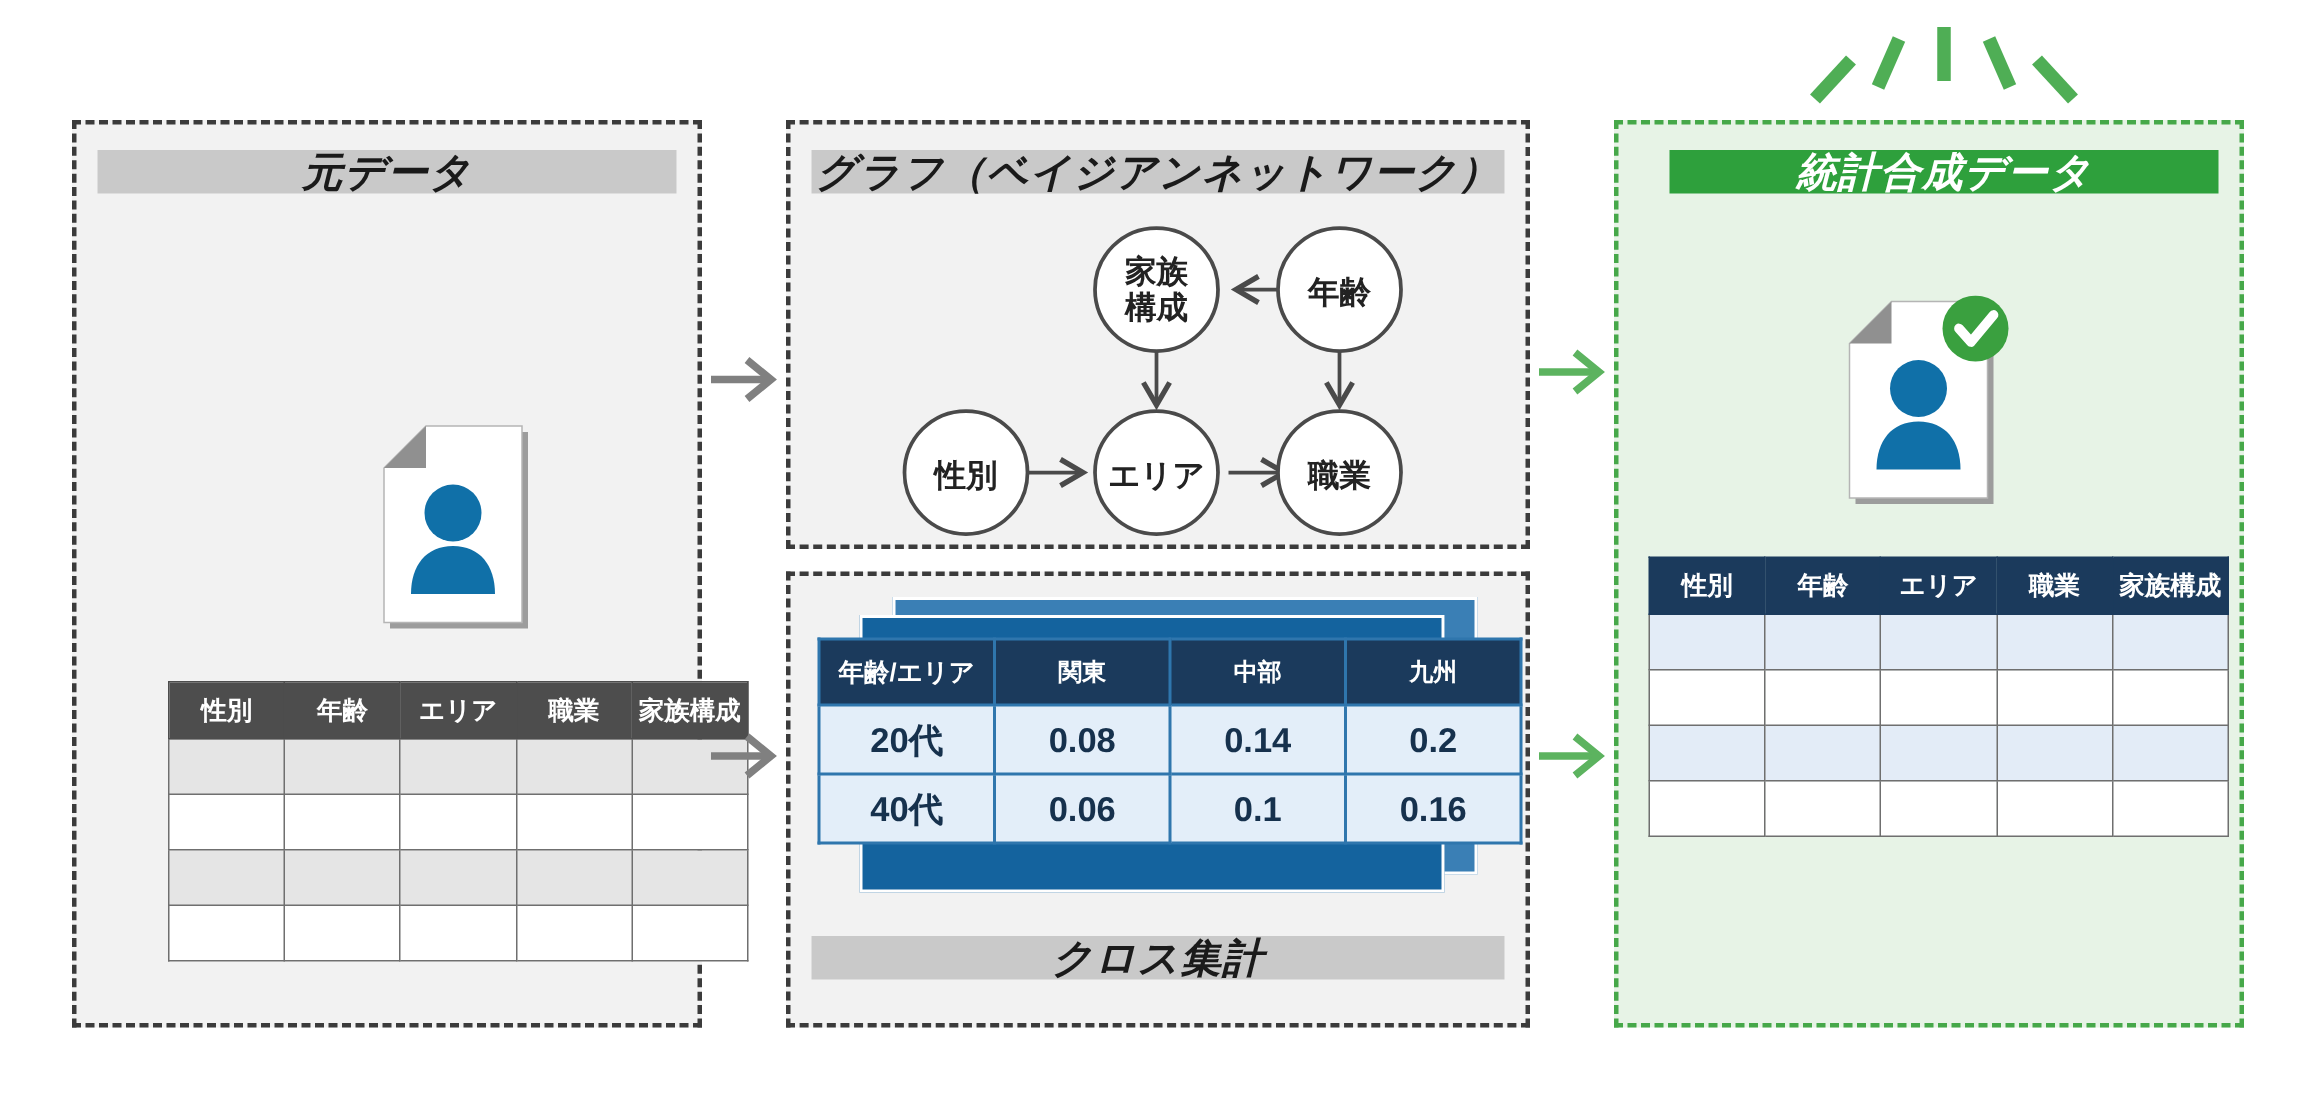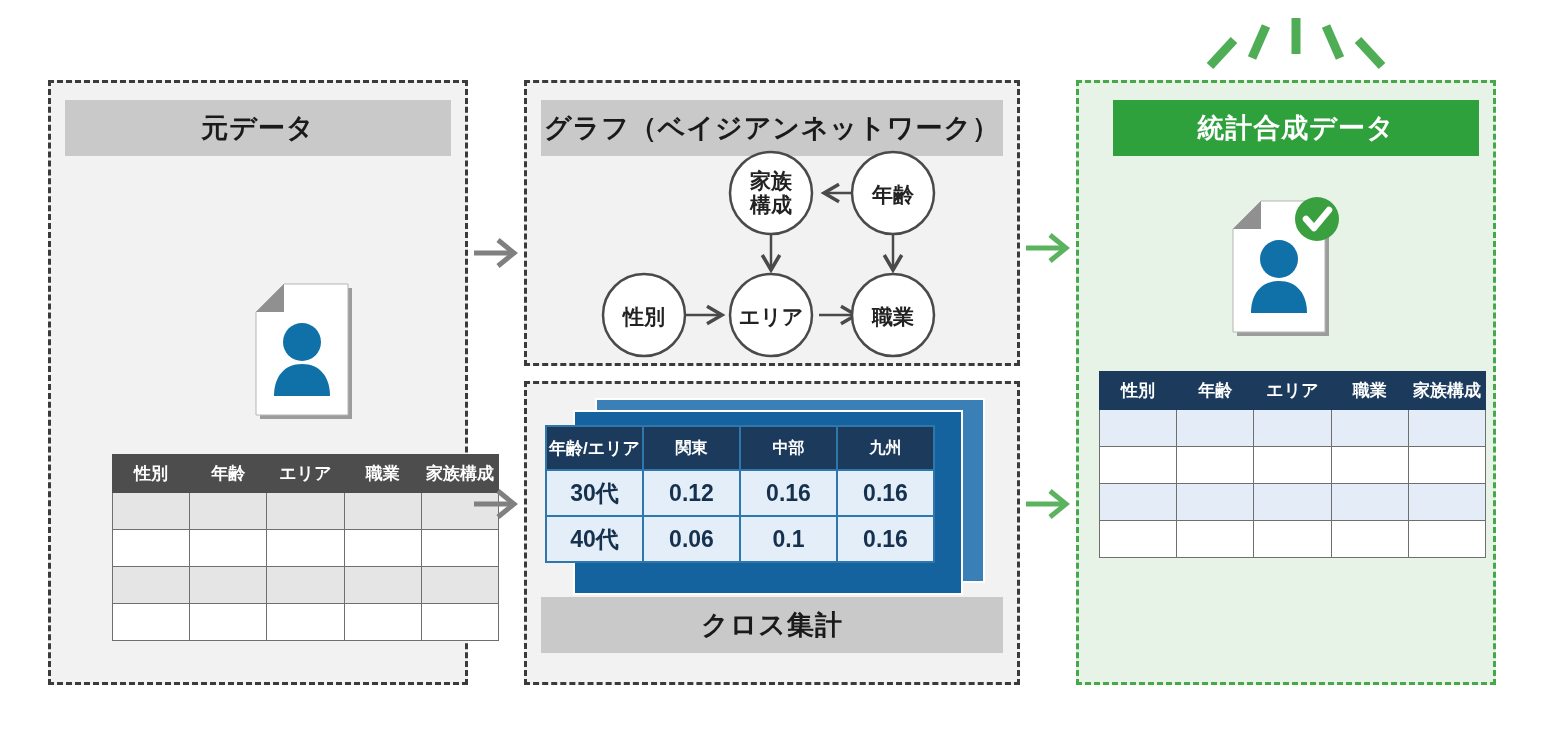--- a/index.html
+++ b/index.html
@@ -27,25 +27,26 @@
 
   #panel-source   { left: 48px;   top: 80px;  width: 420px; height: 605px; }
   #panel-graph    { left: 524px;  top: 80px;  width: 496px; height: 286px; }
   #panel-cross    { left: 524px;  top: 381px; width: 496px; height: 304px; }
   #panel-synth    { left: 1076px; top: 80px;  width: 420px; height: 605px; }
 
   
   .title-bar {
     position: absolute;
     left: 14px; right: 14px; top: 17px;
-    height: 56px;
+    height: 29px;
     background: #c9c9c9;
     display: flex; align-items: center; justify-content: center;
     font-size: 27px; font-weight: bold; color: #1a1a1a;
     letter-spacing: 1px;
+    font-style: italic;
   }
   .title-bar.green-bar {
     background: #2ea03c;
     color: #ffffff;
     margin-left: 20px;
   }
   .title-bar.bottom {
     top: auto; bottom: 29px;
   }
 
@@ -94,21 +95,21 @@
     position: absolute;
     box-sizing: border-box;
     border: 2px solid #ffffff;
   }
   #ct-back  { left: 50px; top: 0px;  width: 390px; height: 185px; background: #3a7fb5; }
   #ct-mid   { left: 28px; top: 12px; width: 390px; height: 185px; background: #14639e; }
 
   table.crosstab {
     position: absolute;
     left: 0px; top: 27px;
-    width: 390px;
+    width: 470px;
     border-collapse: collapse;
     table-layout: fixed;
   }
   table.crosstab th {
     background: #1b3a5c;
     color: #ffffff;
     font-size: 16px; font-weight: bold;
     height: 40px;
     border: 2px solid #2f76ad;
     white-space: nowrap;
@@ -258,24 +259,24 @@
     <thead>
       <tr>
         <th class="corner">年齢/エリア</th>
         <th>関東</th>
         <th>中部</th>
         <th>九州</th>
       </tr>
     </thead>
     <tbody>
       <tr>
-        <td class="rowhead">30代</td>
-        <td>0.12</td>
-        <td>0.16</td>
-        <td>0.16</td>
+        <td class="rowhead">20代</td>
+        <td>0.08</td>
+        <td>0.14</td>
+        <td>0.2</td>
       </tr>
       <tr>
         <td class="rowhead">40代</td>
         <td>0.06</td>
         <td>0.1</td>
         <td>0.16</td>
       </tr>
     </tbody>
   </table>
 </div>

